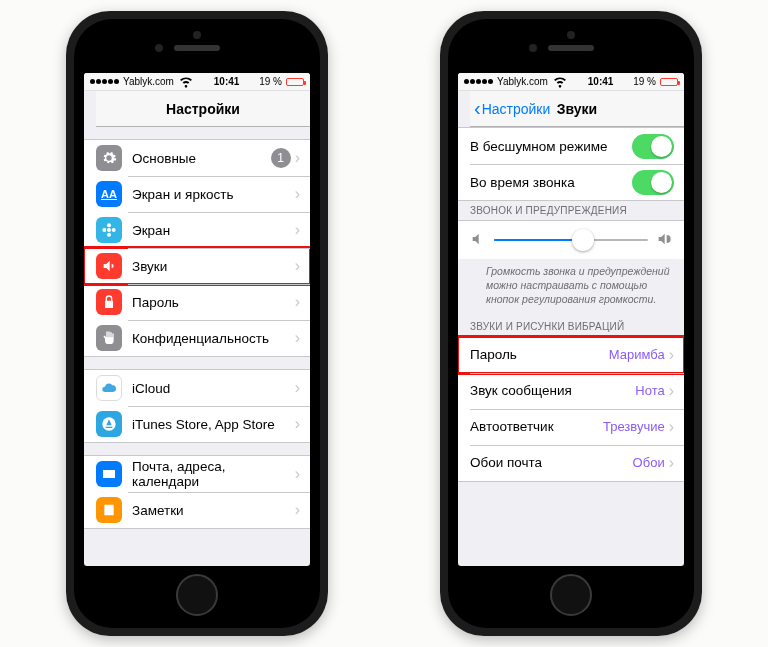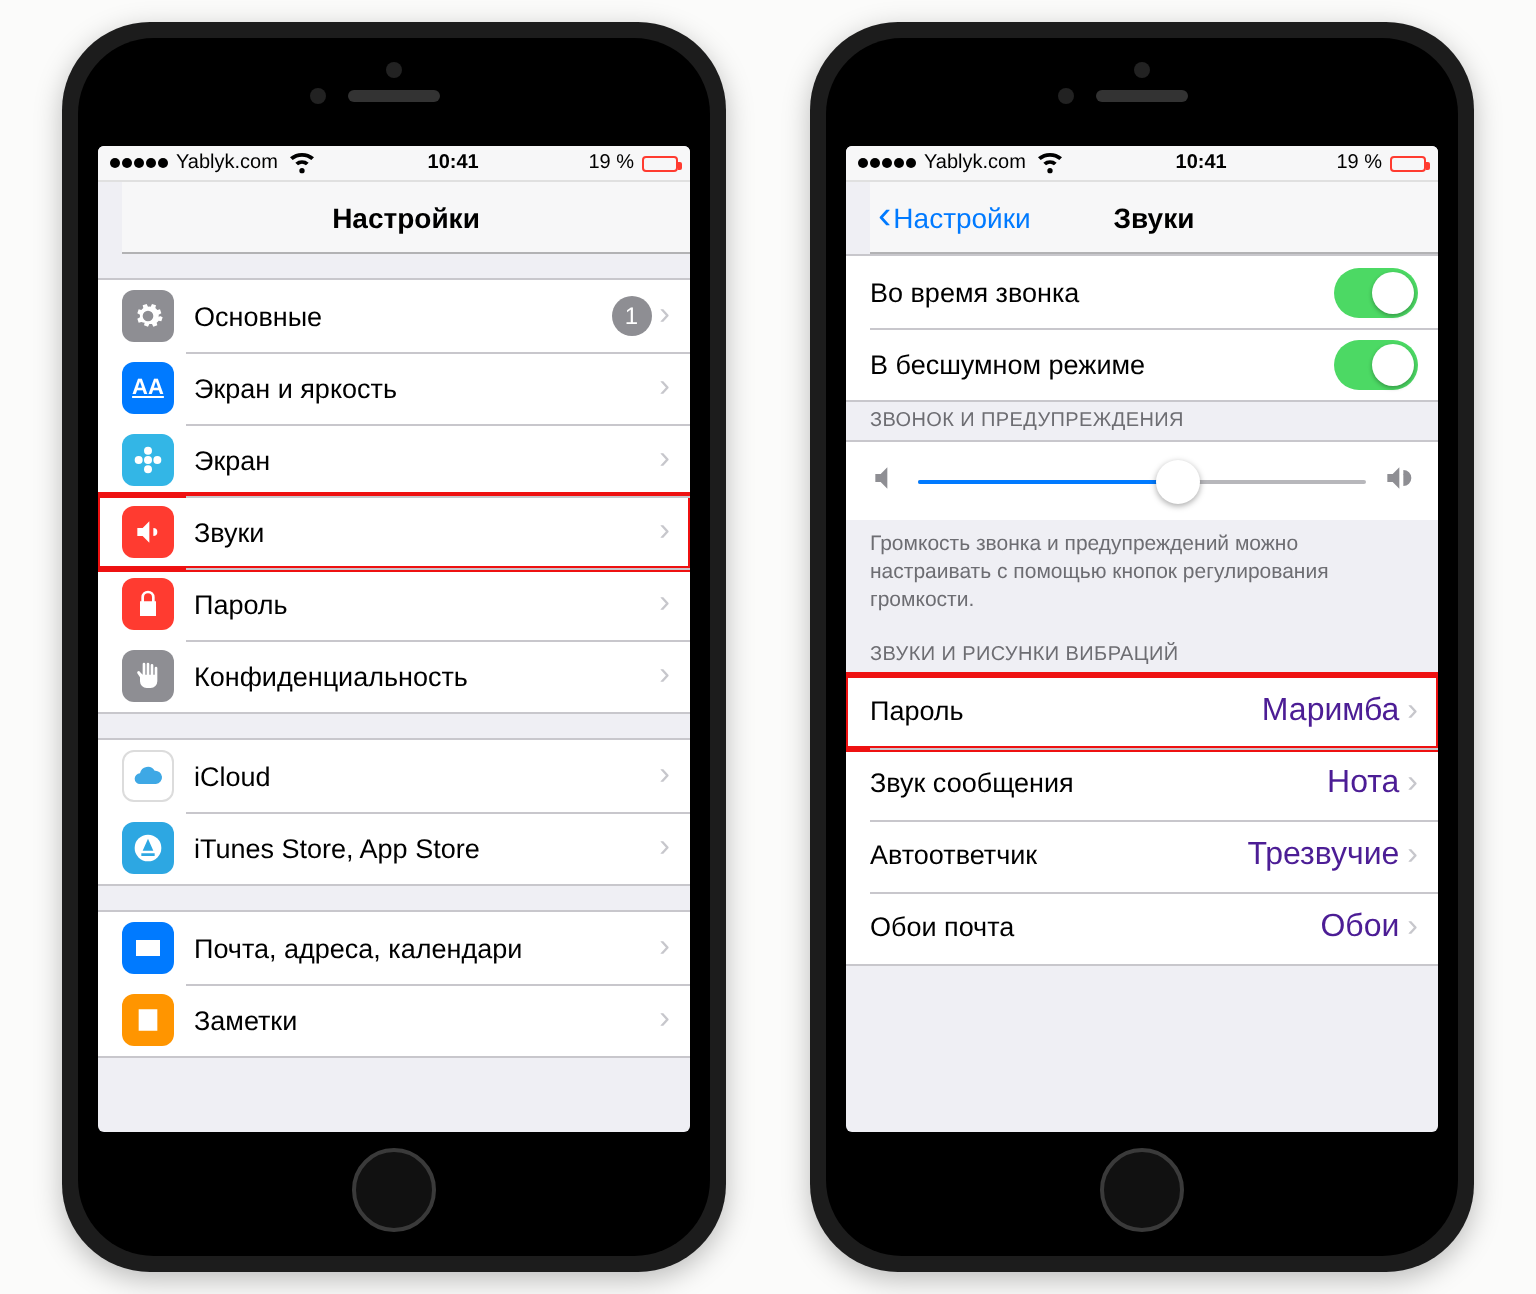--- a/index.html
+++ b/index.html
@@ -7,21 +7,21 @@
     font-family: -apple-system, "Helvetica Neue", Helvetica, Arial, sans-serif;
     background: #fbfbfa;
     width: 768px;
     height: 647px;
     display: flex;
     justify-content: space-around;
     align-items: center;
     padding: 0 10px;
   }
   .phone {
-    width: 332px;
+    width: 262px;
     height: 625px;
     background: #1c1c1c;
     border-radius: 44px;
     padding: 8px;
     box-shadow: 0 4px 14px rgba(0,0,0,0.25);
     position: relative;
   }
   .phone-inner {
     width: 100%; height: 100%;
     background: #000;
@@ -90,22 +90,23 @@
   .chevron-left {
     font-size: 20px; line-height: 1; font-weight: 200; margin-top:-2px;
   }
   .content { flex: 1; overflow: hidden; }
   .group { margin-top: 12px; }
   .group-header {
     font-size: 10px; color: #6d6d72; padding: 4px 12px 4px 12px;
     text-transform: uppercase; letter-spacing: 0.2px;
   }
   .group-footer {
-    font-size: 10.5px; color: #6d6d72; padding: 5px 12px 2px 12px;
+    font-size: 10.5px; color: #6d6d72; padding: 5px 12px 2px 28px;
     line-height: 1.35;
+    font-style: italic;
   }
   .cell-list {
     background: #fff;
     border-top: 0.5px solid #c8c7cc;
     border-bottom: 0.5px solid #c8c7cc;
   }
   .cell {
     display: flex; align-items: center;
     min-height: 36px; padding: 0 10px 0 12px;
     position: relative;
@@ -115,21 +116,21 @@
     height:0.5px; background:#c8c7cc;
   }
   .cell.noicon + .cell.noicon::before { left: 12px; }
   .cell.noicon { padding-left: 12px; }
   .cell .icon {
     width: 26px; height: 26px; border-radius: 6px;
     margin-right: 10px; display:flex; align-items:center; justify-content:center;
     color:#fff; font-size: 14px; flex: none; text-decoration: underline;
   }
   .cell .label { flex: 1; font-size: 13.5px; }
-  .cell .detail { color: #4c1d95; font-size: 16px; margin-right: 4px; margin-left: 20px; }
+  .cell .detail { color: #8b5cf6; font-size: 13px; margin-right: 4px; margin-left: 20px; }
   .cell .chevron {
     color: #c7c7cc; font-size: 16px; font-weight: 300; flex:none;
   }
   .badge {
     background: #8e8e93; color: #fff; min-width: 20px; height: 20px;
     border-radius: 10px; font-size: 12px; display:flex; align-items:center;
     justify-content:center; margin-right: 4px; padding: 0 6px;
   }
   
   .toggle {
@@ -359,25 +360,25 @@
         <div class="back">
           <span class="chevron-left">‹</span>
           <span>Настройки</span>
         </div>
         <div class="title">Звуки</div>
       </div>
       <div class="content">
 
         <div class="cell-list" style="margin-top:0">
           <div class="cell noicon">
+            <span class="label">В бесшумном режиме</span>
+            <span class="toggle"></span>
+          </div>
+          <div class="cell noicon">
             <span class="label">Во время звонка</span>
-            <span class="toggle"></span>
-          </div>
-          <div class="cell noicon">
-            <span class="label">В бесшумном режиме</span>
             <span class="toggle"></span>
           </div>
         </div>
 
         <div class="group-header">ЗВОНОК И ПРЕДУПРЕЖДЕНИЯ</div>
         <div class="slider-row">
           <span class="vol-icon">
             <svg viewBox="0 0 24 24" fill="#8e8e93">
                 <path d="M4 9v6h4l5 5V4L8 9H4z"></path>
               </svg>

